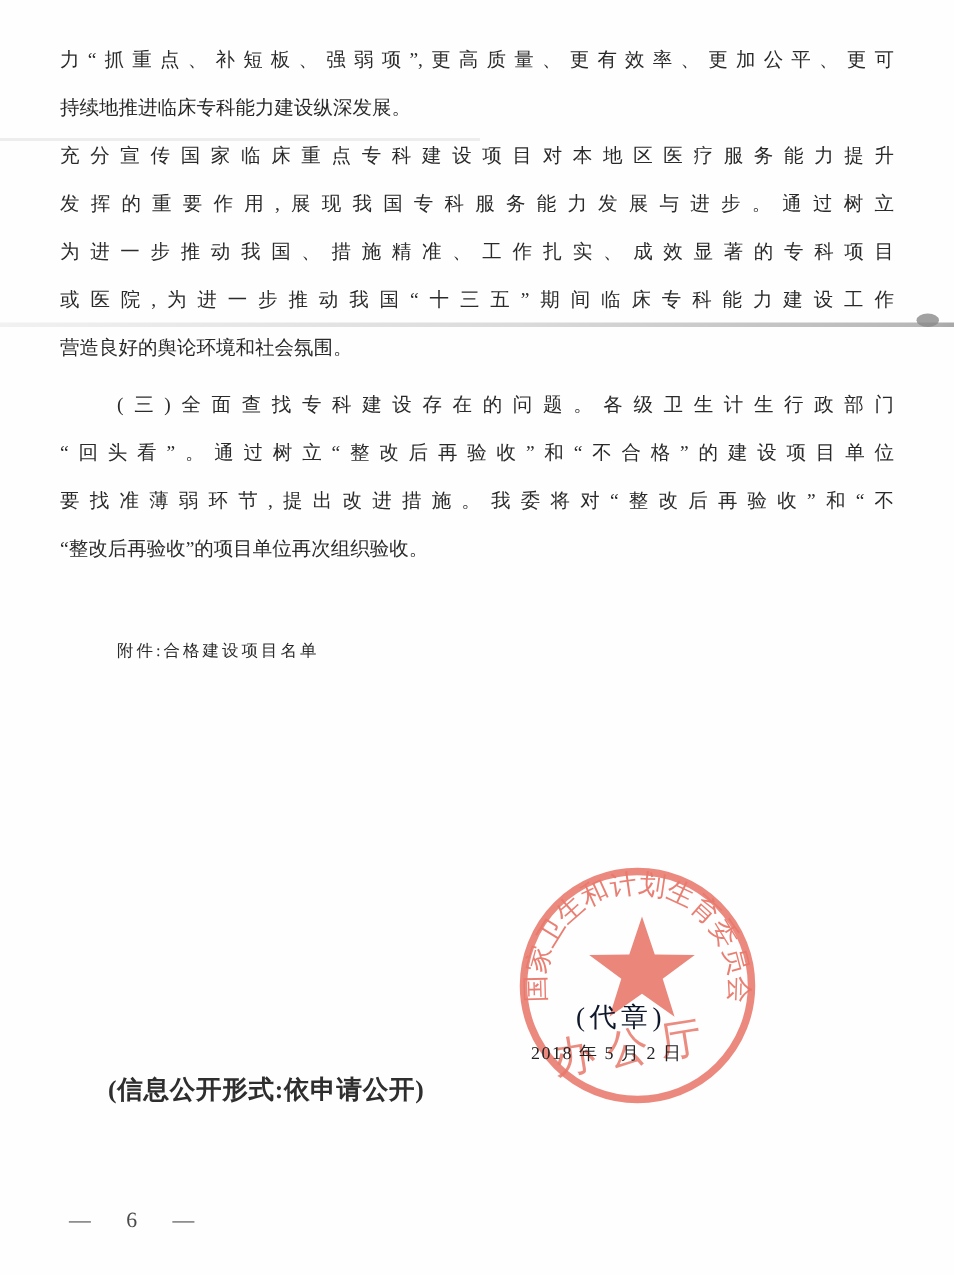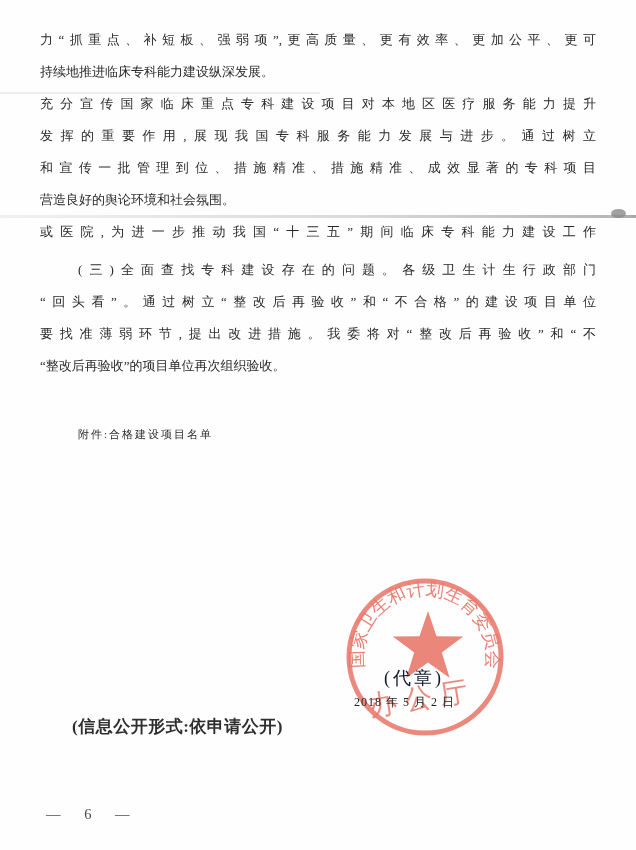--- a/index.html
+++ b/index.html
@@ -118,23 +118,23 @@
 
   <div class="artifact streak-faint"></div>
   <div class="artifact streak-main"></div>
   <div class="artifact blob-right"></div>
 
   <div class="body-text">
     <div class="line">力“抓重点、补短板、强弱项”,更高质量、更有效率、更加公平、更可</div>
     <div class="line end">持续地推进临床专科能力建设纵深发展。</div>
     <div class="line">充分宣传国家临床重点专科建设项目对本地区医疗服务能力提升</div>
     <div class="line">发挥的重要作用,展现我国专科服务能力发展与进步。通过树立</div>
-    <div class="line">和宣传一批管理到位、措施精准、措施精准、成效显著的专科项目</div>
+    <div class="line">为进一步推动我国、措施精准、工作扎实、成效显著的专科项目</div>
+    <div class="line">或医院,为进一步推动我国“十三五”期间临床专科能力建设工作</div>
     <div class="line end">营造良好的舆论环境和社会氛围。</div>
-    <div class="line">或医院,为进一步推动我国“十三五”期间临床专科能力建设工作</div>
     <div class="line indent gap-b">(三)全面查找专科建设存在的问题。各级卫生计生行政部门</div>
     <div class="line">“回头看”。通过树立“整改后再验收”和“不合格”的建设项目单位</div>
     <div class="line">要找准薄弱环节,提出改进措施。我委将对“整改后再验收”和“不</div>
     <div class="line end">“整改后再验收”的项目单位再次组织验收。</div>
     <div class="attachment">附件:合格建设项目名单</div>
   </div>
 
   <div class="seal">
     <svg width="190" height="190" viewBox="0 0 190 190" xmlns="http://www.w3.org/2000/svg">
       <defs>

